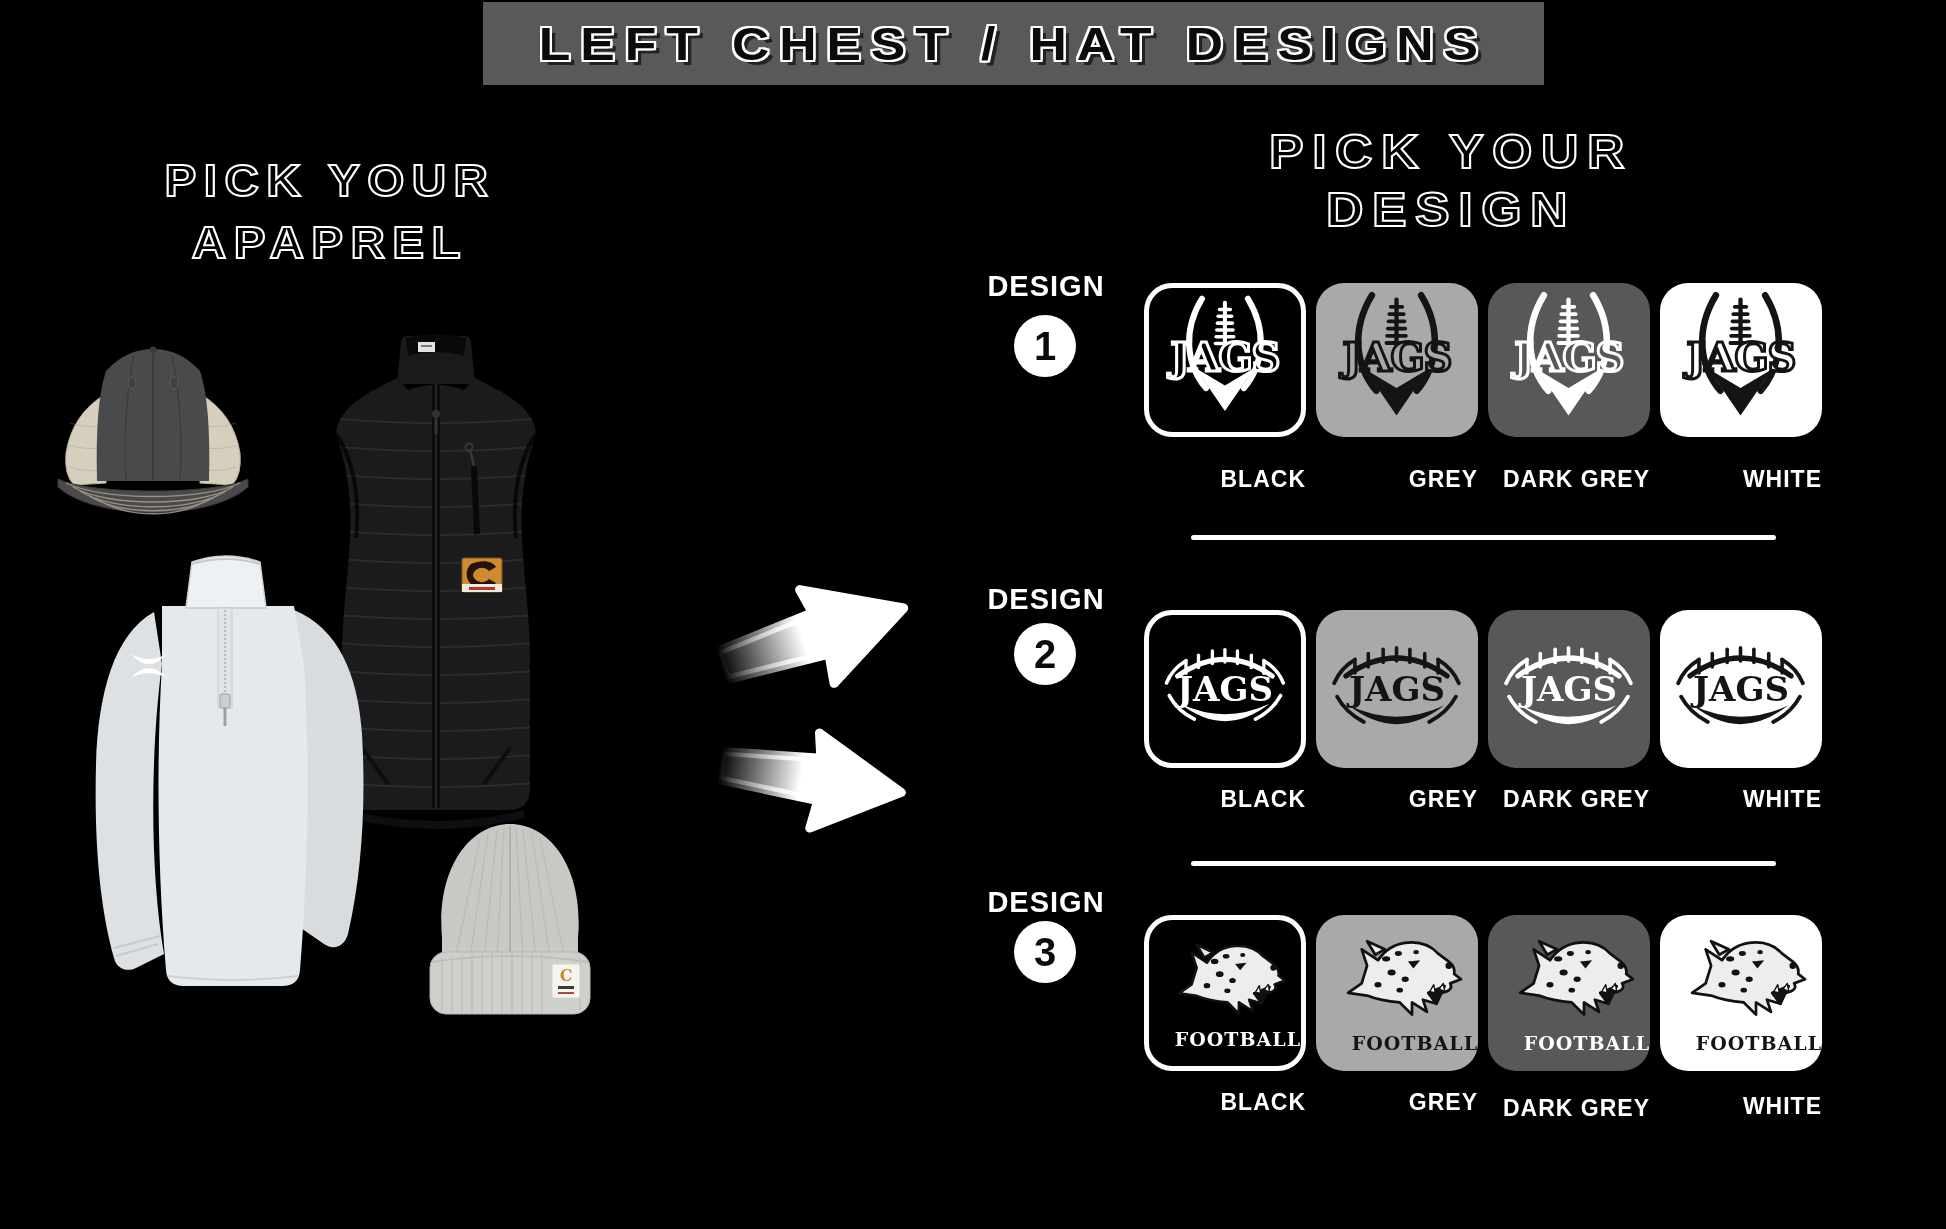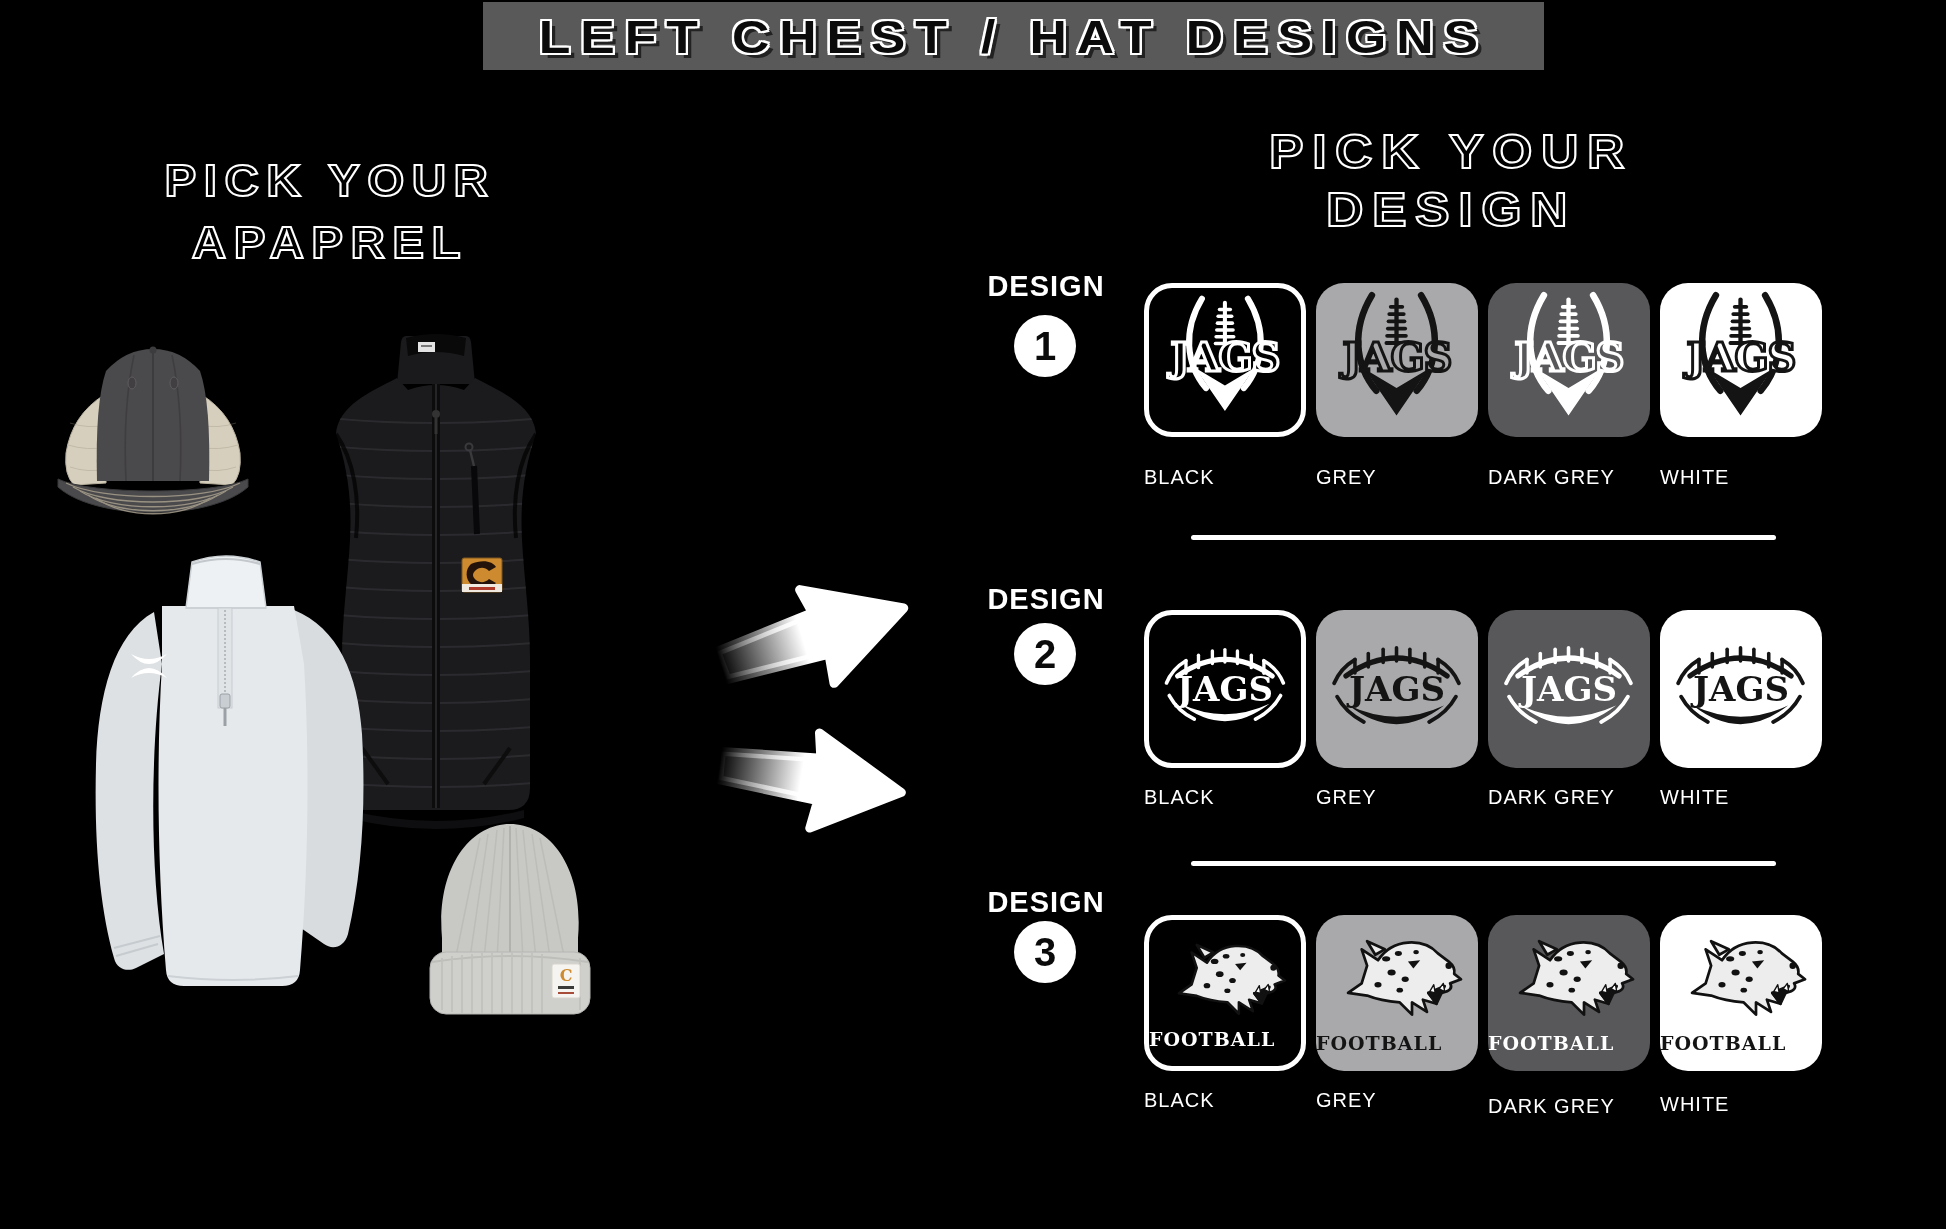--- a/index.html
+++ b/index.html
@@ -1,19 +1,19 @@
 <!DOCTYPE html>
 <html><head>
 <meta charset="utf-8">
 <style>
   html,body{margin:0;padding:0;background:#000;}
   #stage{position:relative;width:1946px;height:1229px;background:#000;overflow:hidden;
          font-family:"Liberation Sans", sans-serif;}
   
-  .banner{position:absolute;left:483px;top:2px;width:1061px;height:68px;background:#595959;
+  .banner{position:absolute;left:483px;top:2px;width:1061px;height:83px;background:#595959;
           display:flex;align-items:center;justify-content:center;}
   .banner .title{font-size:47px;font-weight:900;letter-spacing:9px;color:#0b0b0b;white-space:nowrap;
           transform:scaleX(1.10);
           text-shadow:-2px -2px 0 #fff,2px -2px 0 #fff,-2px 2px 0 #fff,2px 2px 0 #fff,
                       -2px 0 0 #fff,2px 0 0 #fff,0 -2px 0 #fff,0 2px 0 #fff,
                       5px 5px 0 #222;}
   
   .outline-heading{position:absolute;text-align:center;color:transparent;
           -webkit-text-stroke:2px #ffffff;font-weight:800;white-space:nowrap;}
   #left-heading{left:80px;top:150px;width:500px;font-size:45px;line-height:62px;letter-spacing:7px;transform:scaleX(1.06);}
@@ -28,23 +28,23 @@
   .badge.r3 svg.art{left:8%;top:4%;width:84%;height:66%;}
   .v-black{--bg:#000000;--fg:#ffffff;background:var(--bg);border:5px solid #fff;}
   .v-grey{--bg:#a9a9ab;--fg:#141414;background:var(--bg);}
   .v-dgrey{--bg:#58585b;--fg:#ffffff;background:var(--bg);}
   .v-white{--bg:#ffffff;--fg:#141414;background:var(--bg);}
   .jags1{position:absolute;left:0;right:0;top:50%;transform:translateY(-58%);text-align:center;
          font-family:"DejaVu Serif", serif;font-weight:700;font-size:40px;letter-spacing:-1px;
          color:var(--bg);-webkit-text-stroke:3px var(--fg);}
   .jags2{position:absolute;left:0;right:0;top:50%;transform:translateY(-50%);text-align:center;
          font-family:"DejaVu Serif", serif;font-weight:700;font-size:34px;letter-spacing:0px;color:var(--fg);}
-  .fb3{position:absolute;left:0;right:0;bottom:11%;text-align:left;
+  .fb3{position:absolute;left:0;right:0;bottom:11%;text-align:right;
          font-family:"DejaVu Serif", serif;font-weight:700;font-size:19px;letter-spacing:1px;color:var(--fg);}
-  .col-label{position:absolute;width:162px;text-align:left;color:#fff;font-size:20px;font-weight:400;letter-spacing:1px;white-space:nowrap;}
+  .col-label{position:absolute;width:162px;text-align:right;color:#fff;font-size:23px;font-weight:700;letter-spacing:1px;white-space:nowrap;}
   .divider{position:absolute;left:1191px;width:585px;height:5px;background:#fff;border-radius:3px;}
   
   .abs{position:absolute;}
 </style>
 </head>
 <body>
 
 <div id="stage">
 
   <svg width="0" height="0" style="position:absolute" aria-hidden="true">

